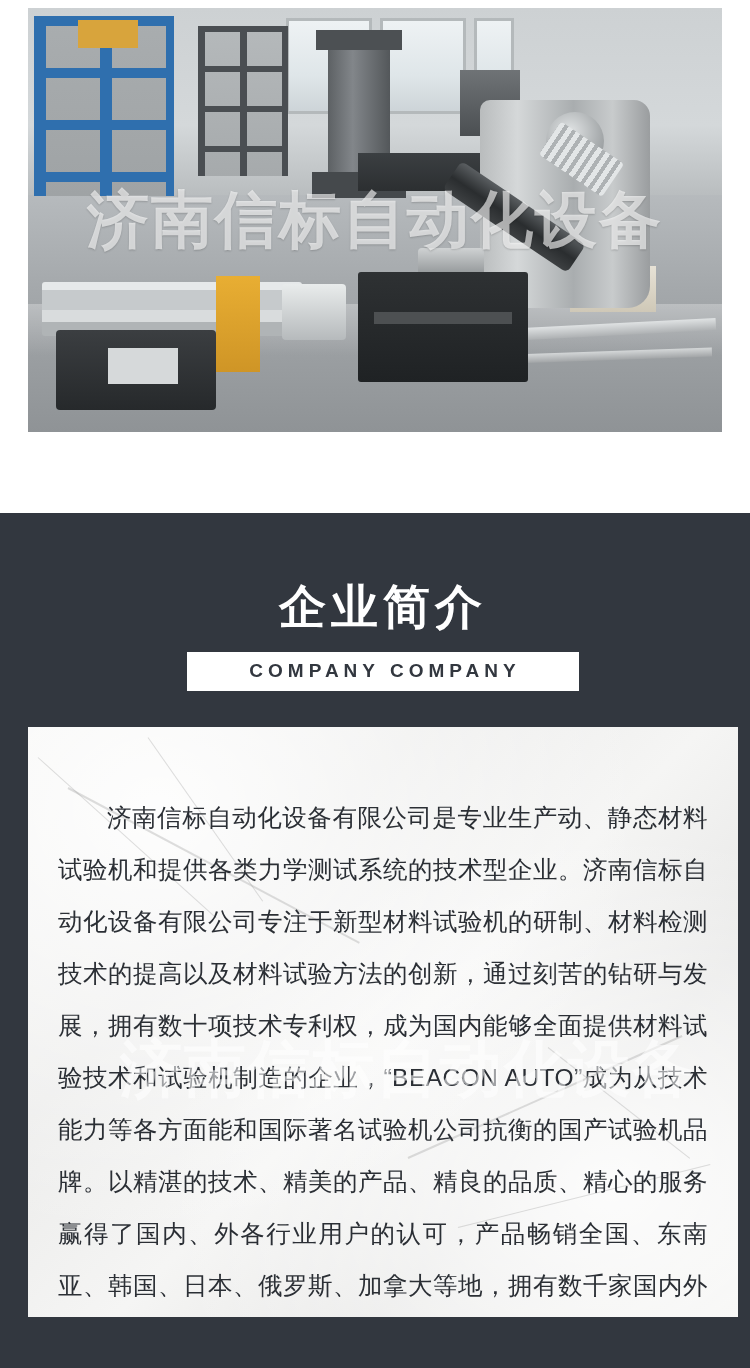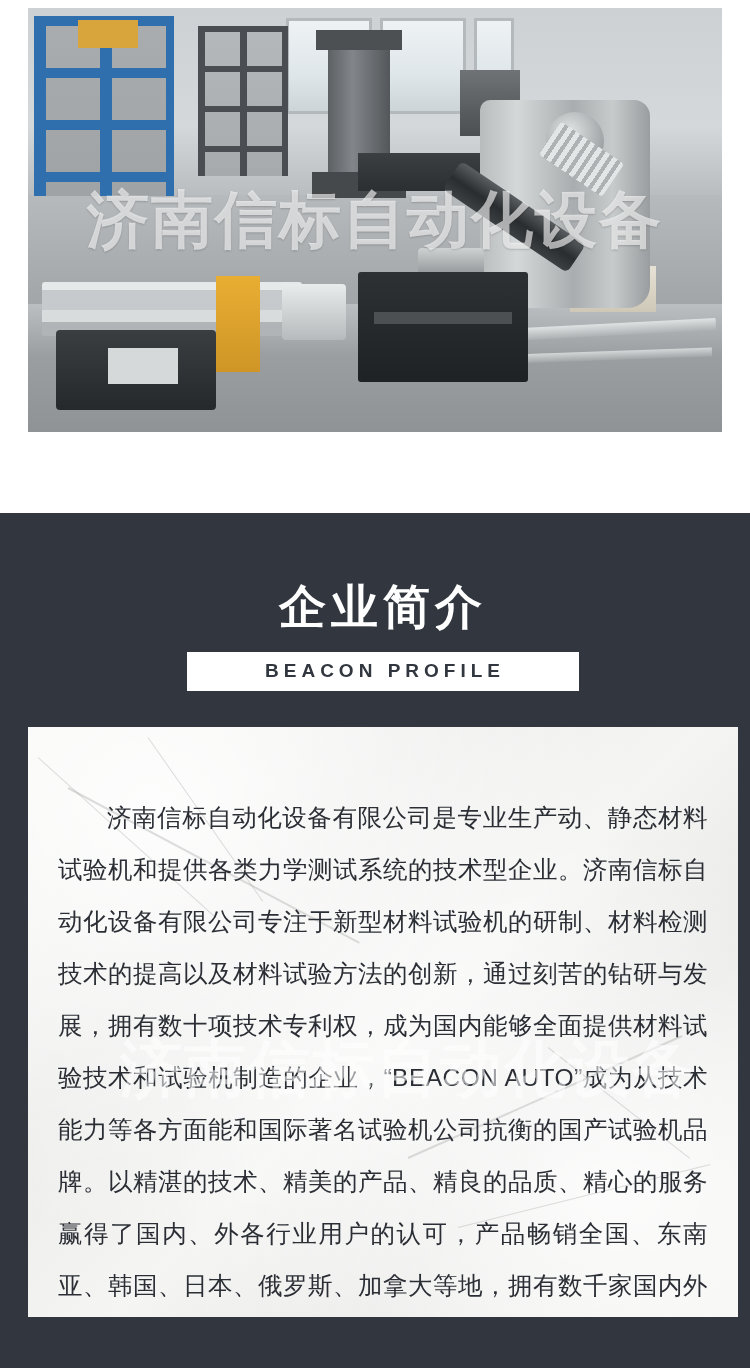--- a/index.html
+++ b/index.html
@@ -330,21 +330,21 @@
     <div class="motor">
       <div class="plate"></div>
     </div>
     <div class="photo-watermark">济南信标自动化设备</div>
   </div>
 </div>
 
 <div class="profile-section">
   <h1 class="profile-title">企业简介</h1>
   <div class="profile-sub-wrap">
-    <div class="profile-sub">BEACON PROFILE</div>
+    <div class="profile-sub">COMPANY COMPANY</div>
   </div>
   <div class="profile-card">
     <div class="vein v1"></div>
     <div class="vein v2"></div>
     <div class="vein v3"></div>
     <div class="vein v4"></div>
     <div class="vein v5"></div>
     <div class="vein v6"></div>
     <p class="profile-text">济南信标自动化设备有限公司是专业生产动、静态材料试验机和提供各类力学测试系统的技术型企业。济南信标自动化设备有限公司专注于新型材料试验机的研制、材料检测技术的提高以及材料试验方法的创新，通过刻苦的钻研与发展，拥有数十项技术专利权，成为国内能够全面提供材料试验技术和试验机制造的企业，“BEACON AUTO”成为从技术能力等各方面能和国际著名试验机公司抗衡的国产试验机品牌。以精湛的技术、精美的产品、精良的品质、精心的服务赢得了国内、外各行业用户的认可，产品畅销全国、东南亚、韩国、日本、俄罗斯、加拿大等地，拥有数千家国内外著名科研院所及企业用户。</p>
     <div class="profile-watermark">济南信标自动化设备</div>

